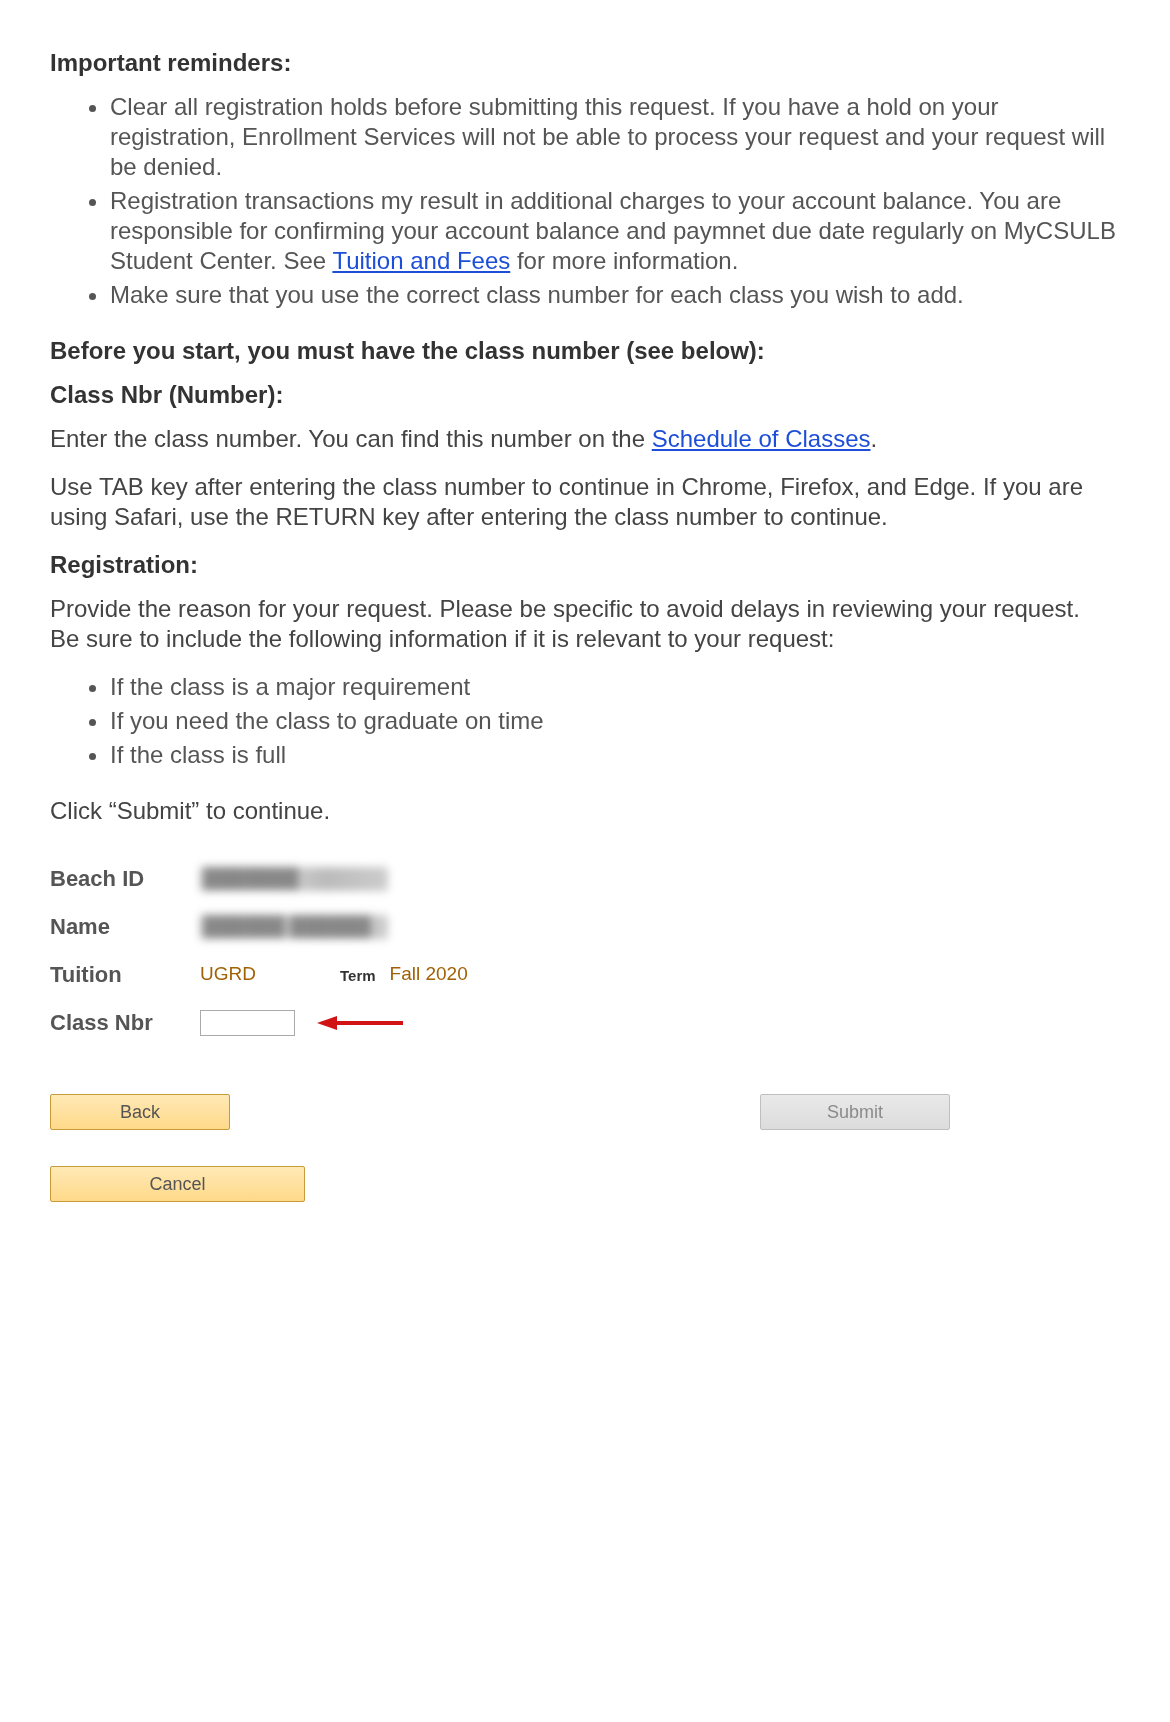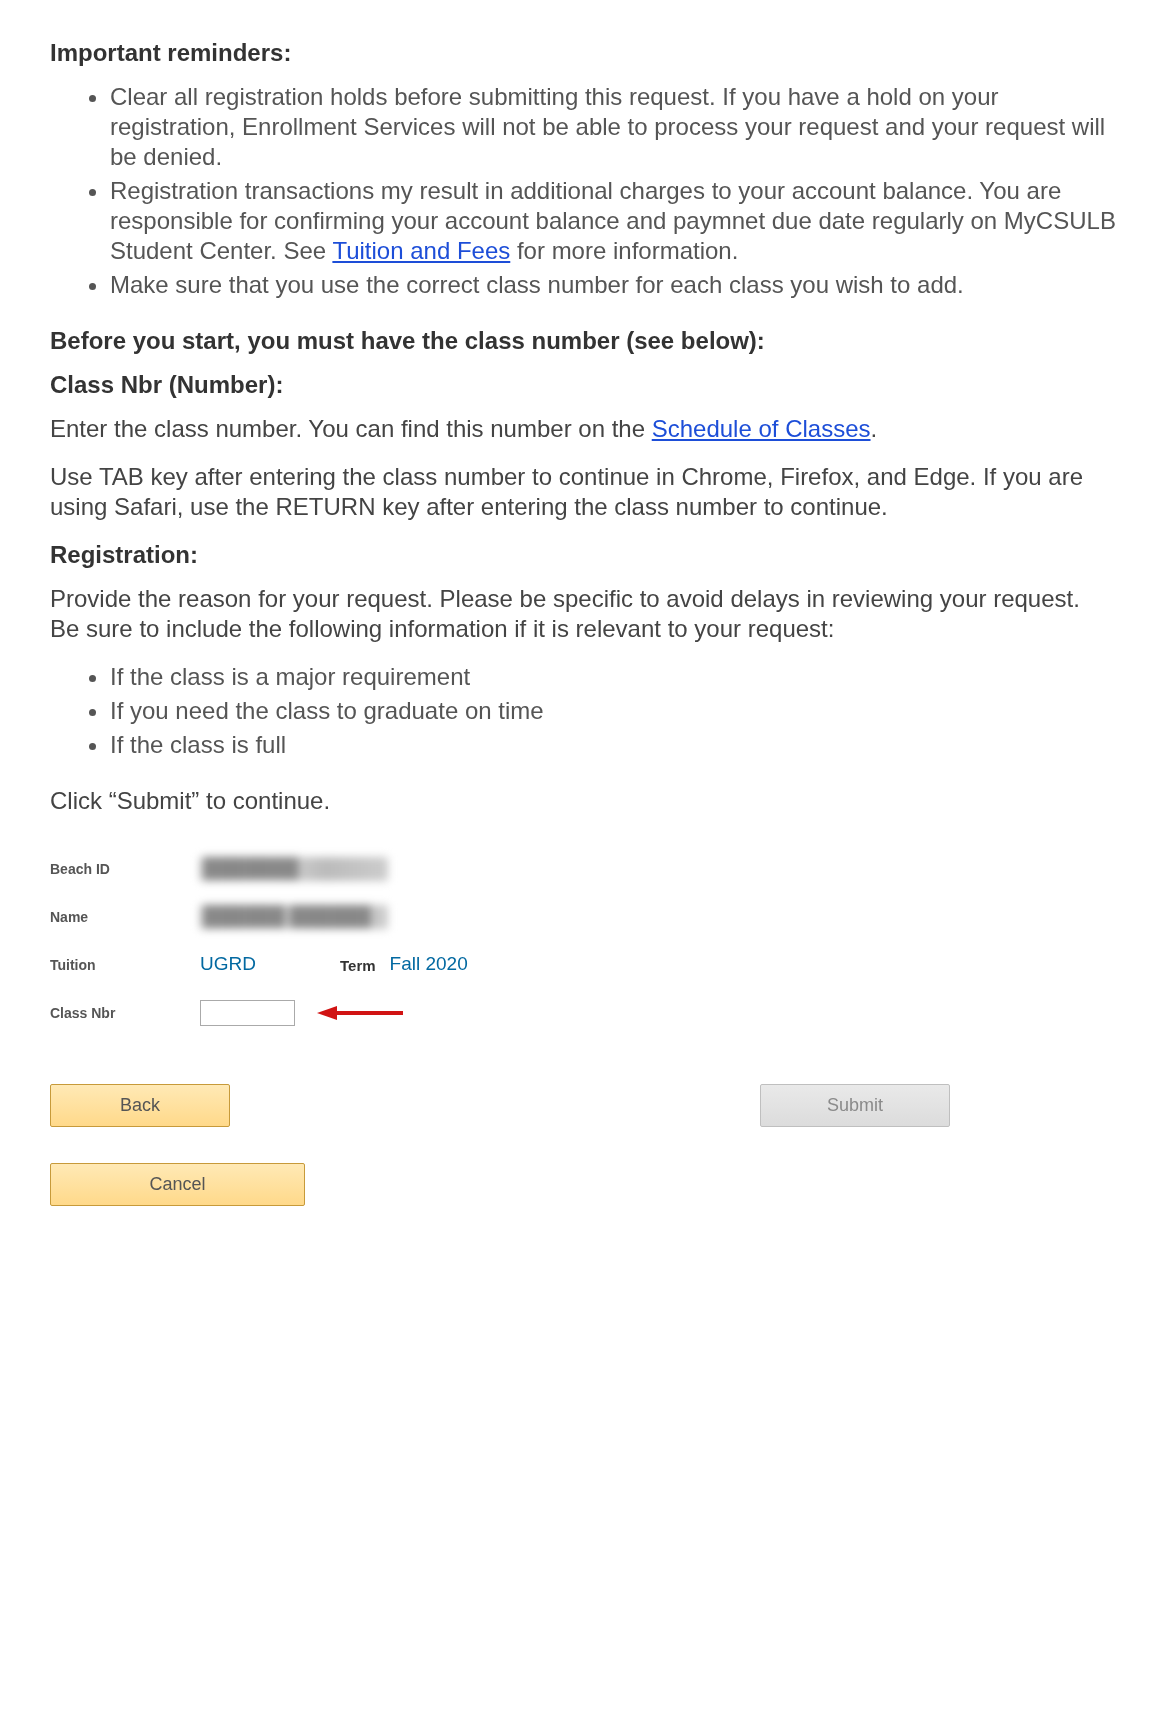--- a/index.html
+++ b/index.html
@@ -6,21 +6,21 @@
     margin: 0;
     padding: 0;
     background: #ffffff;
     font-family: Arial, Helvetica, sans-serif;
     color: #333333;
   }
   .page {
     width: 1170px;
     min-height: 1722px;
     box-sizing: border-box;
-    padding: 30px 50px 60px 50px;
+    padding: 40px 50px 60px 50px;
     position: relative;
   }
   .content {
     font-size: 24px;
     line-height: 1.25;
     color: #444444;
   }
   .content h2 {
     font-size: 24px;
     font-weight: bold;
@@ -59,25 +59,25 @@
     display: flex;
     align-items: center;
     min-height: 42px;
     margin: 6px 0;
   }
   .form-label {
     width: 150px;
     flex-shrink: 0;
     font-weight: bold;
     color: #555555;
-    font-size: 14px;
+    font-size: 22px;
   }
   .form-value {
     font-size: 19px;
-    color: #0369a1;
+    color: #a16207;
     min-width: 180px;
     min-height: 24px;
   }
   .blurred {
     filter: blur(4px);
     color: #888888;
     background: linear-gradient(90deg, #bbb, #ddd, #bbb, #ccc);
     border-radius: 2px;
     padding: 0 4px;
   }
@@ -106,21 +106,21 @@
     display: block;
   }
   
   .button-bar {
     margin-top: 50px;
   }
   .btn {
     display: inline-flex;
     align-items: center;
     justify-content: center;
-    height: 43px;
+    height: 36px;
     font-size: 18px;
     border: 1px solid #c79a3a;
     background: linear-gradient(#ffe9b5, #ffd98a);
     color: #555555;
     cursor: pointer;
     border-radius: 2px;
     box-sizing: border-box;
     padding: 0;
   }
   .btn.back {

